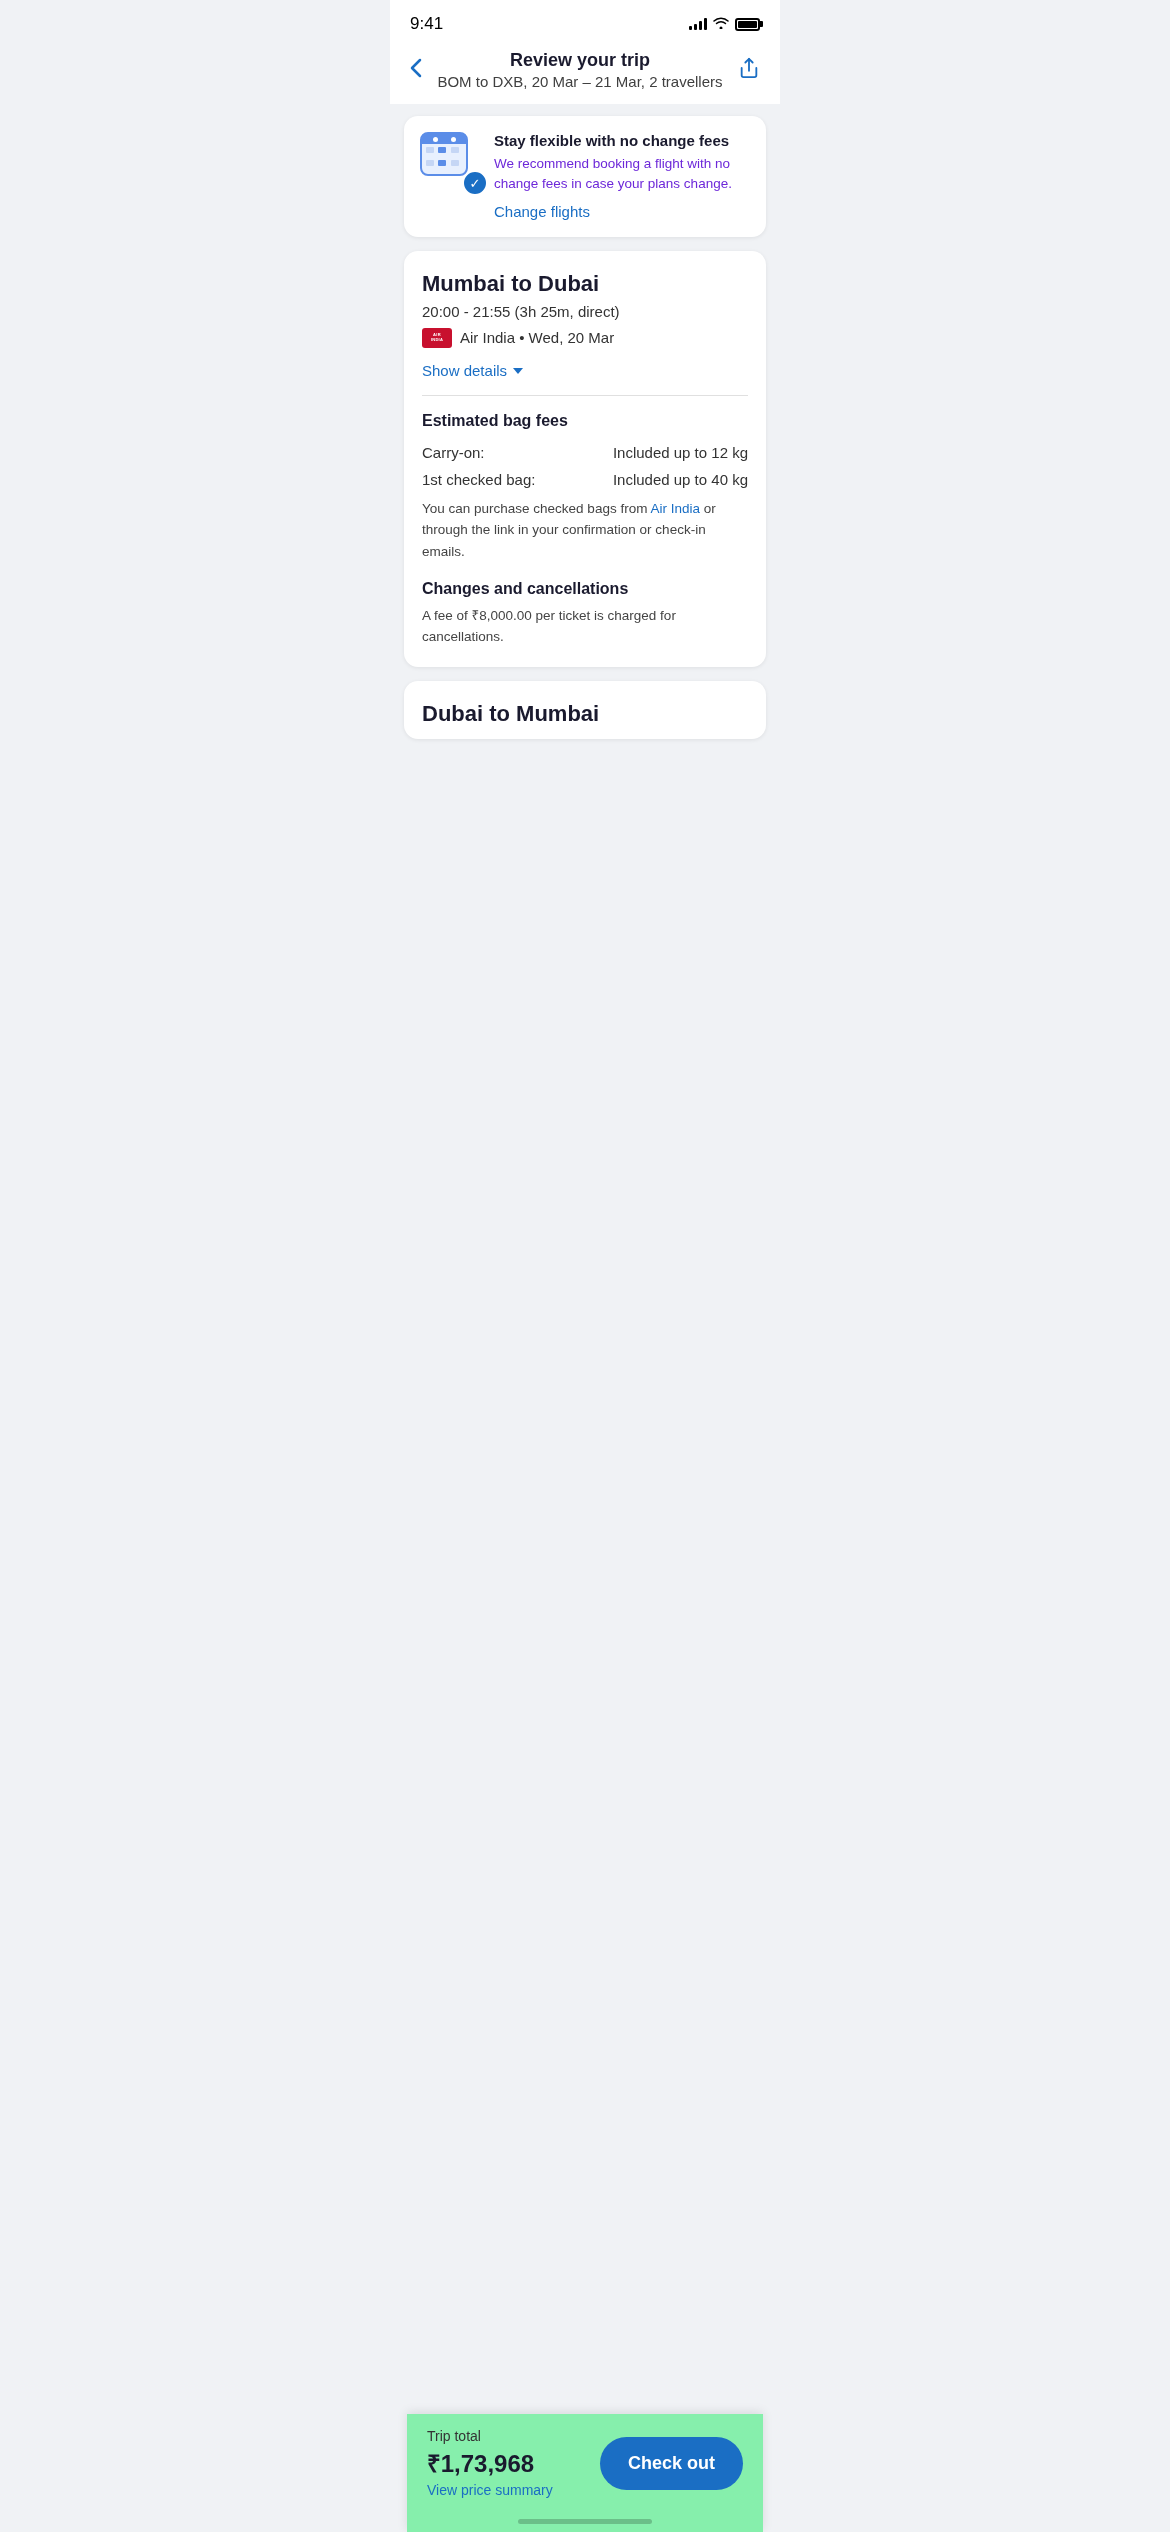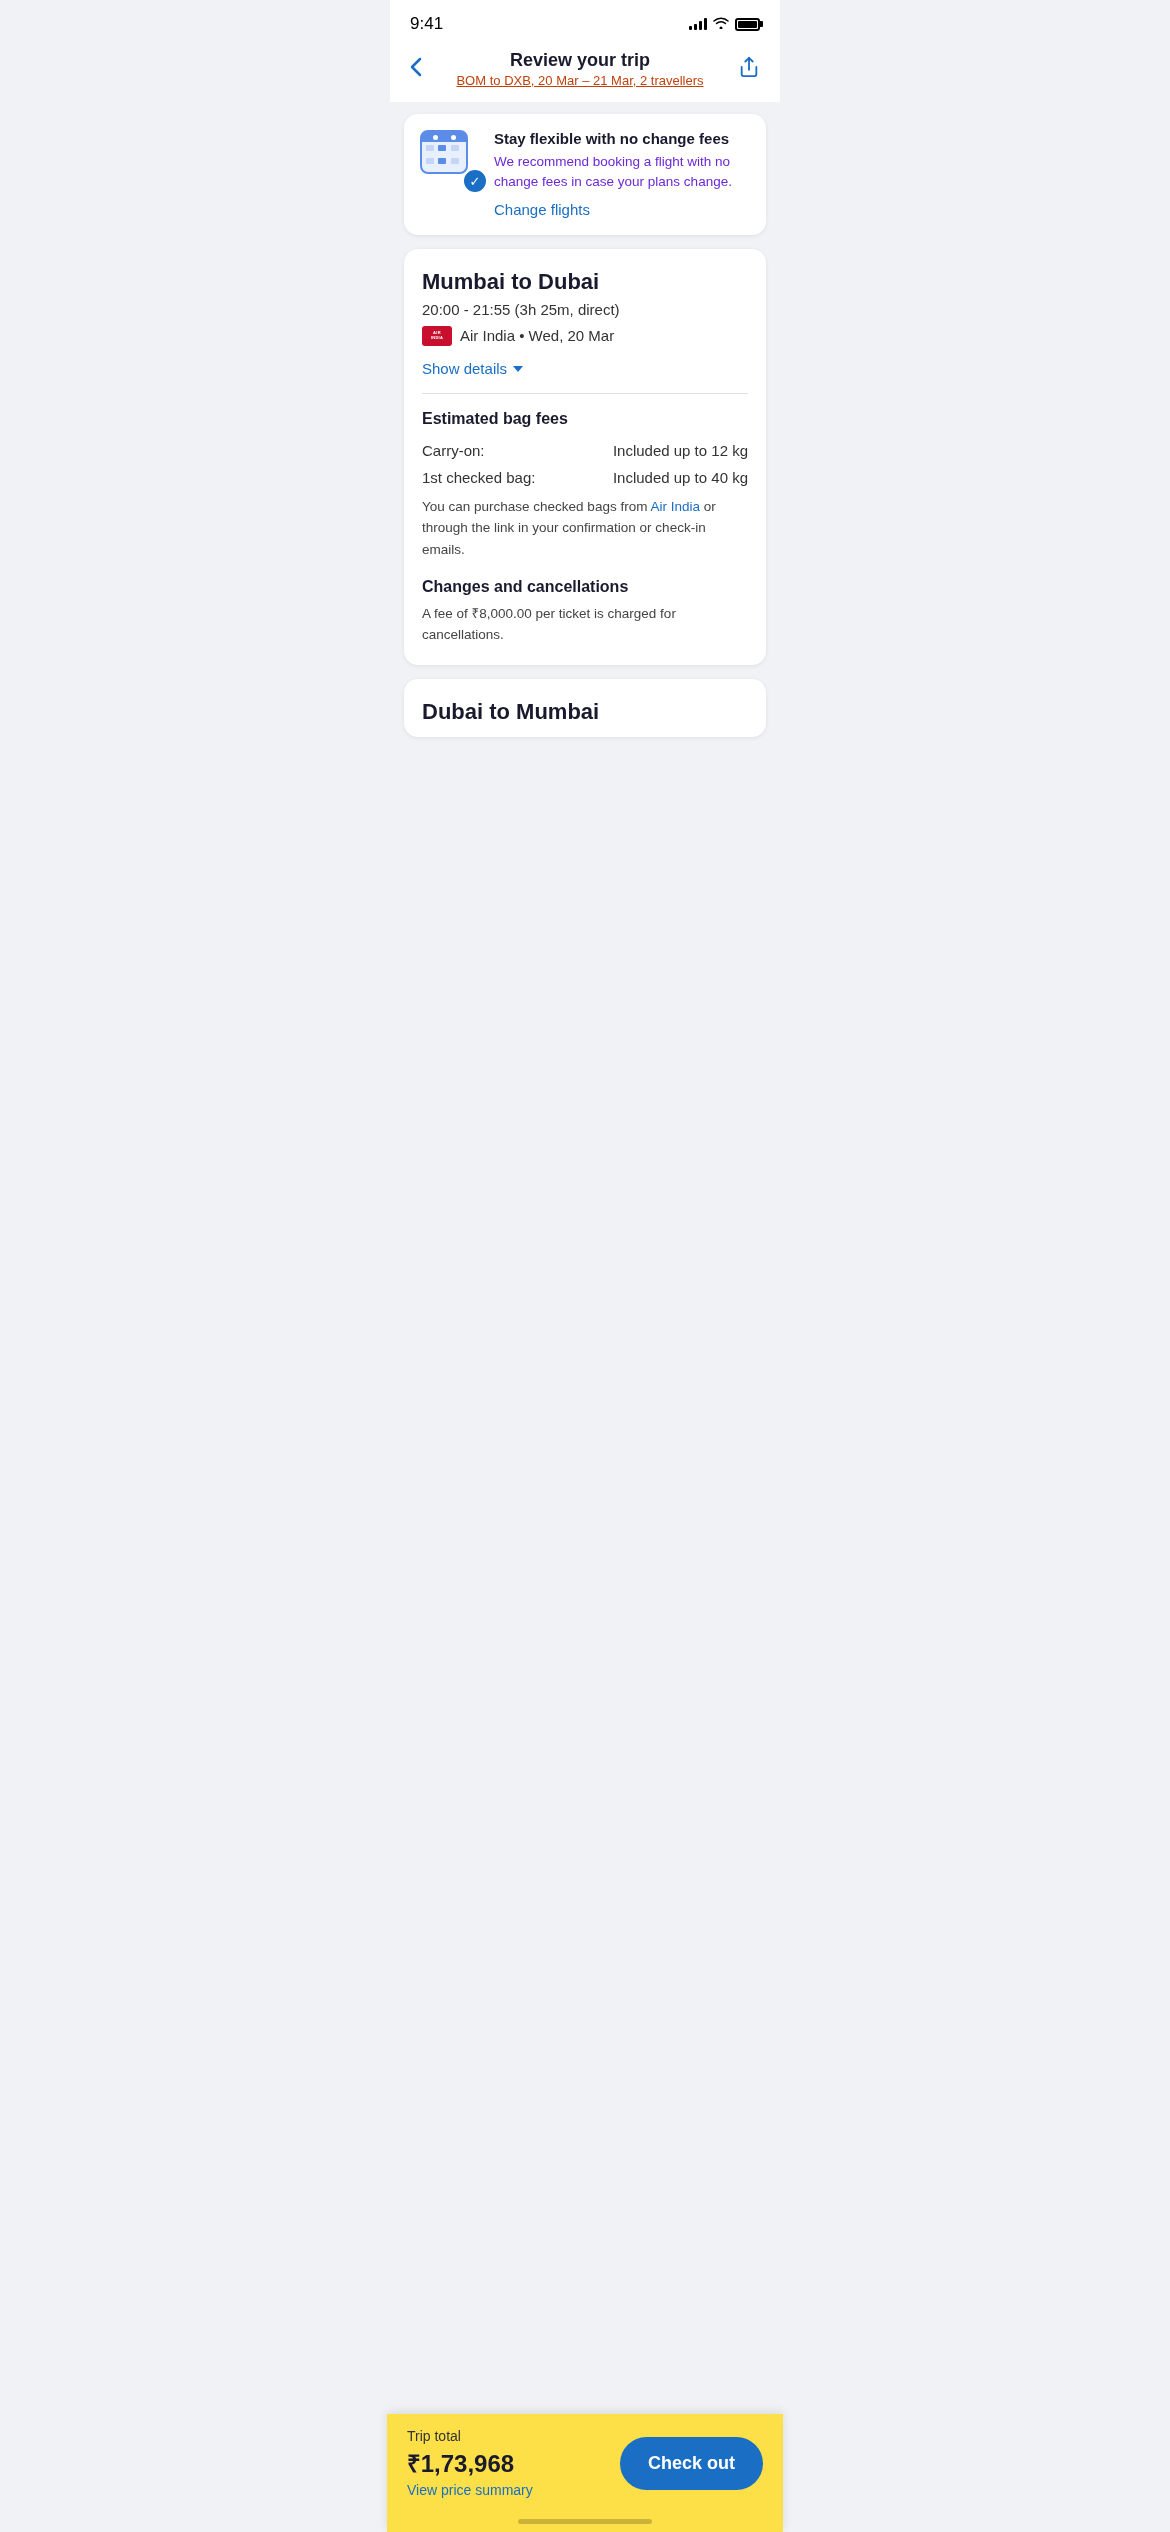--- a/index.html
+++ b/index.html
@@ -98,24 +98,23 @@
     .header-center {
       text-align: center;
       flex: 1;
     }
     .header-title {
       font-size: 18px;
       font-weight: 700;
       color: #1a1a2e;
     }
     .header-subtitle {
-      font-size: 13px;
-      color: #c2410c;
+      font-size: 15px;
+      color: #404040;
       margin-top: 2px;
-      text-decoration: underline;
     }
     .header-share {
       color: #1a6ec4;
       font-size: 20px;
       cursor: pointer;
       padding: 4px;
     }
     .share-icon-svg {
       width: 22px;
       height: 22px;
@@ -351,22 +350,22 @@
       font-weight: 700;
       color: #1a1a2e;
     }
 
     
     .bottom-bar {
       position: fixed;
       bottom: 0;
       left: 50%;
       transform: translateX(-50%);
-      width: 396px;
-      background: #fde047;
+      width: 356px;
+      background: #86efac;
       padding: 14px 20px 34px;
       box-shadow: 0 -2px 10px rgba(0,0,0,0.1);
       display: flex;
       justify-content: space-between;
       align-items: center;
     }
     .trip-total-section {}
     .trip-total-label {
       font-size: 14px;
       color: #333;

